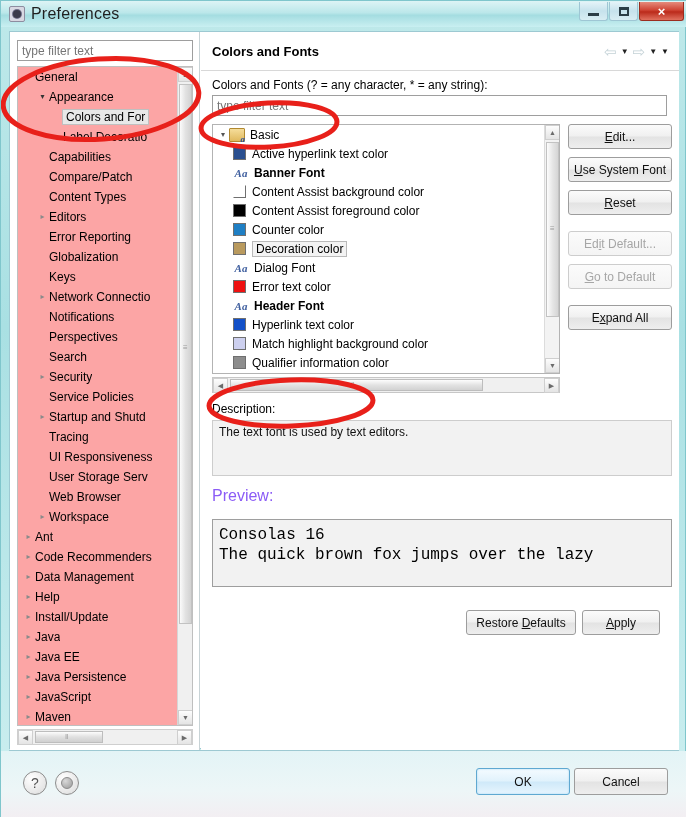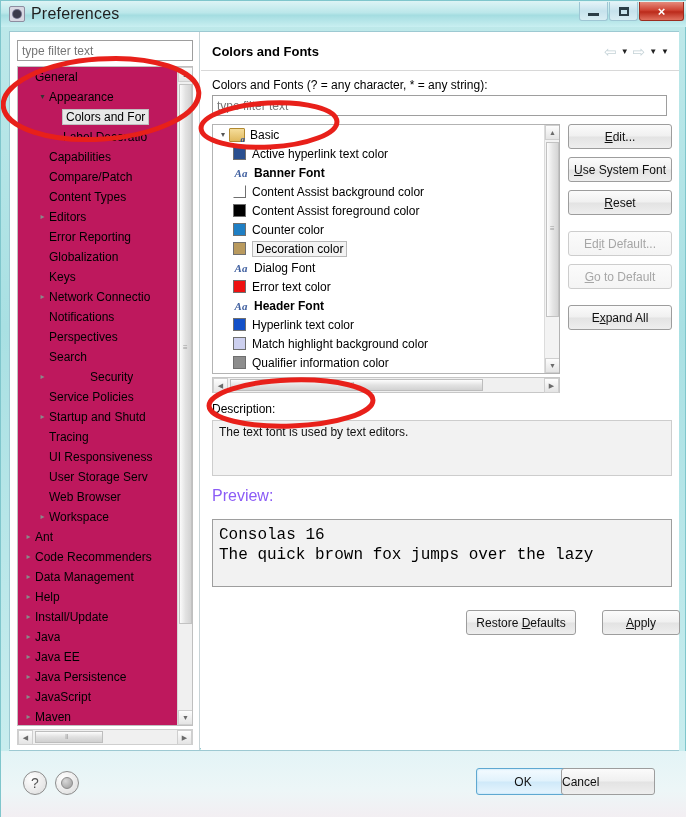--- a/index.html
+++ b/index.html
@@ -73,21 +73,21 @@
     background: #fff; border-right: 1px solid #c8d3d6;
   }
   #filter-box {
     position: absolute; left: 7px; top: 8px; width: 176px; height: 21px;
     border: 1px solid #9e9e9e; background: #fff;
     font-size: 12px; color: #7c7c7c; padding: 2px 4px;
     font-family: "Liberation Sans", sans-serif;
   }
   #tree-area {
     position: absolute; left: 7px; top: 34px; width: 176px; height: 660px;
-    background: #be185d; border: 1px solid #bfbfbf; overflow: hidden;
+    background: #fca5a5; border: 1px solid #bfbfbf; overflow: hidden;
   }
   #tree-scroll-inner {
     position: absolute; left:0; top:0; width: 162px; height: 660px; overflow: hidden;
   }
   .tnode {
     height: 20px; display: flex; align-items: center;
     font-size: 12px; color: #000; white-space: nowrap;
     padding-right: 2px;
   }
   .tnode .arrow {
@@ -256,21 +256,21 @@
     border: 1px solid #9e9e9e; background: #f2f2f2;
     font-family: "Liberation Mono", monospace; font-size: 16px; color: #000;
     padding: 5px 6px; overflow: hidden; white-space: nowrap; line-height: 1.28; margin-top: 14px;
   }
 
   
   #rb-restore {
     position:absolute; left: 265px; top: 578px; width: 110px; height: 25px;
   }
   #rb-apply {
-    position:absolute; left: 401px; top: 578px; width: 78px; height: 25px; text-align: right;
+    position:absolute; left: 381px; top: 578px; width: 78px; height: 25px; text-align: right;
   }
 
   
   #bottom-sep {
     position: absolute; left: 8px; top: 749px; width: 670px; height: 1px; background: #9dc9d2;
   }
   #bottombar {
     position: absolute; left: 0; top: 750px; width: 686px; height: 67px;
     background: linear-gradient(to bottom,#e3f4f6 0%,#edf6f7 60%,#f3eef2 100%);
   }
@@ -287,24 +287,24 @@
     border:1px solid #8c8c8c;
   }
   #ok-btn {
     position:absolute; left: 475px; top: 767px; width: 94px; height: 27px;
     border: 1px solid #5fa8d1; border-radius: 3px;
     background: linear-gradient(to bottom,#f4fbff 0%,#e1f2fc 48%,#cfe9f9 52%,#e7f5fe 100%);
     box-shadow: 0 0 2px #9fd4ef inset;
     font-size: 12px; color:#111; display:flex; align-items:center; justify-content:center;
   }
   #cancel-btn {
-    position:absolute; left: 560px; top: 767px; width: 94px; height: 27px;
+    position:absolute; left: 573px; top: 767px; width: 94px; height: 27px;
     border: 1px solid #9d9d9d; border-radius: 3px;
     background: linear-gradient(to bottom,#fbfbfb 0%,#f0f0f0 48%,#e3e3e3 52%,#eeeeee 100%);
-    font-size: 12px; color:#111; display:flex; align-items:center; 
+    font-size: 12px; color:#111; display:flex; align-items:center; justify-content:center;
   }
 
   
   #annots { position:absolute; left:0; top:0; width:686px; height:817px; pointer-events:none; }
 </style>
 </head>
 <body>
 
 <div id="window">
 
@@ -382,21 +382,21 @@
               <span class="tlabel">Notifications</span>
             </div>
             <div class="tnode" style="padding-left: 18px;">
               <span class="arrow none"></span>
               <span class="tlabel">Perspectives</span>
             </div>
             <div class="tnode" style="padding-left: 18px;">
               <span class="arrow none"></span>
               <span class="tlabel">Search</span>
             </div>
-            <div class="tnode" style="padding-left: 18px; gap: 41px;">
+            <div class="tnode" style="padding-left: 18px;">
               <span class="arrow closed"></span>
               <span class="tlabel">Security</span>
             </div>
             <div class="tnode" style="padding-left: 18px;">
               <span class="arrow none"></span>
               <span class="tlabel">Service Policies</span>
             </div>
             <div class="tnode" style="padding-left: 18px;">
               <span class="arrow closed"></span>
               <span class="tlabel">Startup and Shutd</span>

